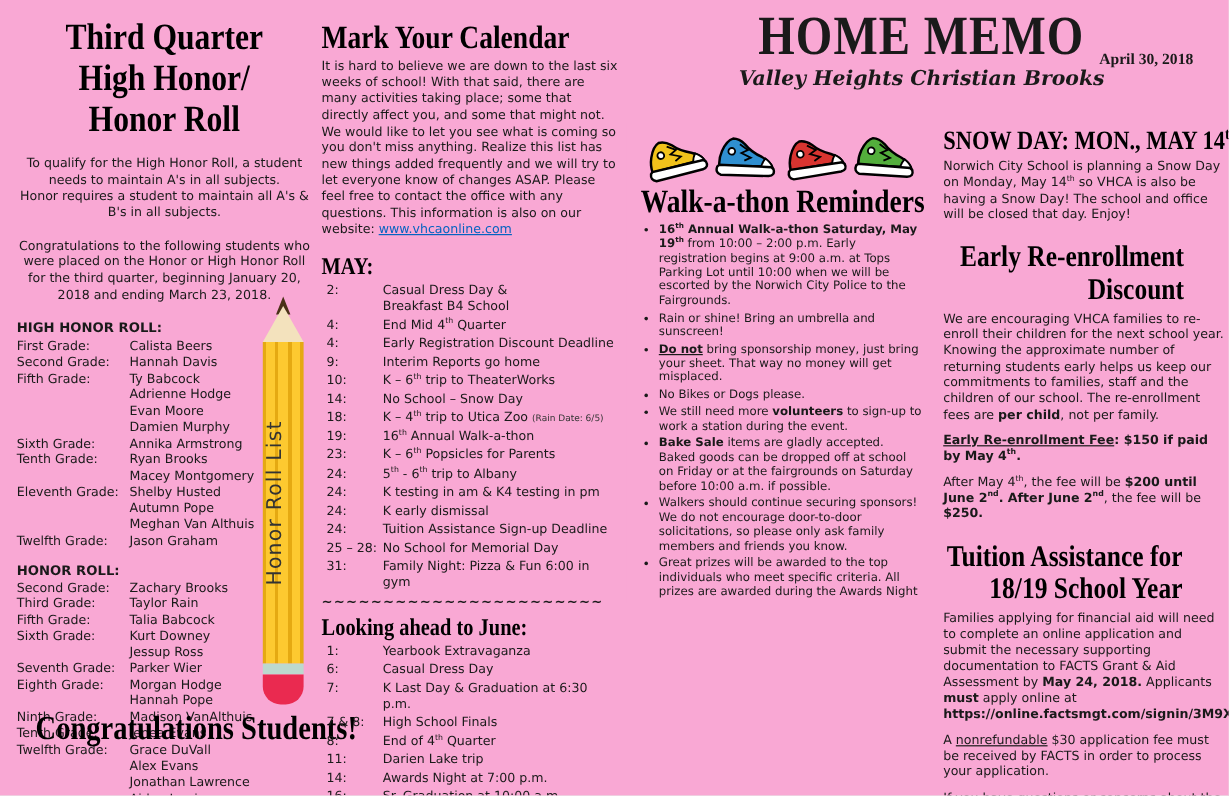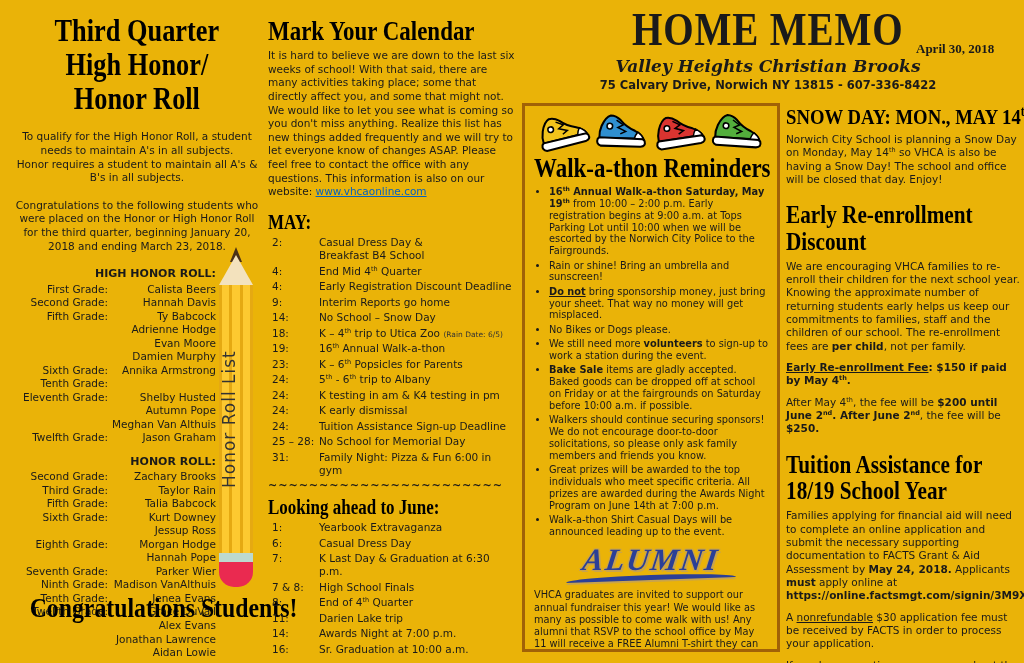--- a/index.html
+++ b/index.html
@@ -1,31 +1,31 @@
 <!DOCTYPE html>
 <html><head>
 <meta charset="utf-8">
 <style>
   html,body{margin:0;padding:0;background:#e8e8e8;}
-  .page{position:relative;width:1024px;height:663px;background:#eab308;
+  .page{position:relative;width:1024px;height:663px;background:#f9a8d4;
         font-family:"DejaVu Sans",sans-serif;color:#1a1a1a;overflow:hidden;margin:0 auto;}
   .poster{font-family:"Liberation Serif",serif;font-weight:700;color:#000;}
   .cond{display:inline-block;transform:scaleX(.85);transform-origin:center;}
   .condL{display:inline-block;transform:scaleX(.85);transform-origin:left center;}
   sup{font-size:.62em;vertical-align:super;line-height:0;}
   .u{text-decoration:underline;}
   .link{color:#0563c1;text-decoration:underline;cursor:pointer;}
   .small{font-size:7.5px;color:#333;}
   b{font-weight:700;}
 
   
   #col1{position:absolute;left:14px;top:14px;width:246px;text-align:center;}
   #col1 .big-title{font-size:31px;line-height:1.1;margin:0 0 14px;}
   #col1 .intro{font-size:10.5px;line-height:1.3;margin:0 0 14px;}
-  .hr-section{width:202px;text-align:right;font-size:10.5px;line-height:1.29;margin-bottom:10px;}
+  .hr-section{width:202px;text-align:left;font-size:10.5px;line-height:1.29;margin-bottom:10px;}
   .hr-heading{font-weight:700;font-size:11px;margin-bottom:1px;}
   .hr-row{display:flex;}
   .hr-grade{width:94px;flex:none;}
   .hr-names{flex:1;}
   #congrats{position:absolute;left:6px;top:592px;width:256px;text-align:right;
             font-size:28px;white-space:nowrap;}
 
   
   #pencil{position:absolute;left:219px;top:247px;width:34px;height:342px;}
   #pencil .lead{position:absolute;top:0;left:11px;width:0;height:0;
@@ -58,41 +58,41 @@
   #hdr{position:absolute;left:556px;top:6px;width:424px;text-align:center;}
   #hdr .memo{font-family:"Liberation Serif",serif;font-weight:700;font-size:46px;
       line-height:1.05;letter-spacing:1px;}
   #hdr .school{font-family:"DejaVu Serif",serif;font-style:italic;font-weight:700;
       font-size:17px;margin-top:2px;}
   #hdr .addr{font-size:11.5px;font-weight:700;margin-top:2px;}
   #hdr-date{position:absolute;left:916px;top:41px;font-family:"Liberation Serif",serif;
       font-weight:700;font-size:13px;}
 
   
-  #wbox{position:absolute;left:522px;top:103px;width:258px;height:549px;
-      border:3px solid #a16207;box-sizing:border-box;padding:3px 9px;overflow:hidden;}
+  #wbox{position:absolute;left:522px;top:103px;width:258px;height:399px;
+      border:3px solid #f9a8d4;box-sizing:border-box;padding:3px 9px;overflow:hidden;}
   #shoes{display:flex;justify-content:space-between;align-items:flex-end;padding:2px 2px 0;}
   #shoes svg{width:56px;height:42px;}
   #wbox .w-title{font-size:27px;margin:0 0 2px;text-decoration:underline;
       text-decoration-thickness:3px;white-space:nowrap;}
   #wbox ul{margin:2px 0 0;padding-left:15px;font-size:9.8px;line-height:1.21;}
   #wbox li{margin-bottom:2.5px;}
   #wbox .contact{font-size:9.8px;line-height:1.24;margin-top:5px;}
   .alumni{text-align:center;margin:4px 0 3px;}
   .alumni-text{display:inline-block;font-family:"Liberation Serif",serif;font-weight:700;
       font-style:italic;font-size:31px;letter-spacing:2px;color:#2b3f96;transform:skewX(-8deg);
       text-shadow:2px 2px 0 #c9a44c,-1px -1px 0 #c9a44c,1px -1px 0 #c9a44c,-1px 1px 0 #c9a44c;}
   .alumni-swoosh{height:5px;background:#2b3f96;border-radius:50%/100% 100% 0 0;
       width:170px;margin:-3px auto 0;transform:rotate(-2deg);box-shadow:0 2px 0 #c9a44c;}
   #wbox .alumni-body{font-size:9.8px;line-height:1.24;}
 
   
   #col4{position:absolute;left:786px;top:104px;width:234px;}
   #col4 .r-title{font-size:22px;margin:0 0 3px;white-space:nowrap;}
-  #col4 .r-title2{font-size:25px;line-height:1.05;margin:16px 0 5px;}
+  #col4 .r-title2{font-size:25px;line-height:1.05;margin:16px 0 5px;text-align:right;}
   #col4 p{font-size:10.5px;line-height:1.27;margin:0 0 8px;}
 </style>
 </head>
 <body>
 
 <svg width="0" height="0" style="position:absolute" aria-hidden="true">
   <defs>
     <g id="sneaker">
       <path d="M30 6 Q20 10 14 28 Q10 40 12 52 L98 45 Q94 37 80 31 Q62 25 50 13 Q40 5 30 6 Z" fill="currentColor" stroke="#000" stroke-width="4"></path>
       <path d="M86 33 Q96 39 99 46 L80 48 Q82 38 86 33 Z" fill="#fff" stroke="#000" stroke-width="3"></path>
@@ -128,20 +128,21 @@
     <div class="hr-names">Ty Babcock<br>Adrienne Hodge<br>Evan Moore<br>Damien Murphy</div>
   </div>
 
   <div class="hr-row">
     <div class="hr-grade">Sixth Grade:</div>
     <div class="hr-names">Annika Armstrong</div>
   </div>
 
   <div class="hr-row">
     <div class="hr-grade">Tenth Grade:</div>
+    <div class="hr-names">Ryan Brooks<br>Macey Montgomery</div>
   </div>
 
   <div class="hr-row">
     <div class="hr-grade">Eleventh Grade:</div>
     <div class="hr-names">Shelby Husted<br>Autumn Pope<br>Meghan Van Althuis</div>
   </div>
 
   <div class="hr-row">
     <div class="hr-grade">Twelfth Grade:</div>
     <div class="hr-names">Jason Graham</div>
@@ -166,27 +167,27 @@
     <div class="hr-grade">Fifth Grade:</div>
     <div class="hr-names">Talia Babcock</div>
   </div>
 
   <div class="hr-row">
     <div class="hr-grade">Sixth Grade:</div>
     <div class="hr-names">Kurt Downey<br>Jessup Ross</div>
   </div>
 
   <div class="hr-row">
+    <div class="hr-grade">Seventh Grade:</div>
+    <div class="hr-names">Parker Wier</div>
+  </div>
+
+  <div class="hr-row">
     <div class="hr-grade">Eighth Grade:</div>
     <div class="hr-names">Morgan Hodge<br>Hannah Pope</div>
-  </div>
-
-  <div class="hr-row">
-    <div class="hr-grade">Seventh Grade:</div>
-    <div class="hr-names">Parker Wier</div>
   </div>
 
   <div class="hr-row">
     <div class="hr-grade">Ninth Grade:</div>
     <div class="hr-names">Madison VanAlthuis</div>
   </div>
 
   <div class="hr-row">
     <div class="hr-grade">Tenth Grade:</div>
     <div class="hr-names">Jenea Evans</div>
@@ -230,20 +231,24 @@
   <div class="cal-row">
     <div class="cal-date">4:</div>
     <div class="cal-text">Early Registration Discount Deadline</div>
   </div>
 
   <div class="cal-row">
     <div class="cal-date">9:</div>
     <div class="cal-text">Interim Reports go home</div>
   </div>
 
+  <div class="cal-row">
+    <div class="cal-date">10:</div>
+    <div class="cal-text">K – 6<sup>th</sup> trip to TheaterWorks</div>
+  </div>
 
   <div class="cal-row">
     <div class="cal-date">14:</div>
     <div class="cal-text">No School – Snow Day</div>
   </div>
 
   <div class="cal-row">
     <div class="cal-date">18:</div>
     <div class="cal-text">K – 4<sup>th</sup> trip to Utica Zoo <span class="small">(Rain Date: 6/5)</span></div>
   </div>
@@ -332,21 +337,20 @@
     <div class="cal-date">16:</div>
     <div class="cal-text">Sr. Graduation at 10:00 a.m.</div>
   </div>
 </div>
 
   </div>
 
   <div id="hdr">
     <div class="memo"><span class="cond">HOME MEMO</span></div>
     <div class="school">Valley Heights Christian Brooks</div>
-    <div class="addr">75 Calvary Drive, Norwich NY 13815   -   607-336-8422</div>
   </div>
   <div id="hdr-date">April 30, 2018</div>
 
   <div id="wbox">
     <div id="shoes">
       <svg class="shoe" viewBox="0 0 110 72" style="transform: rotate(-10deg); color: rgb(242, 195, 27);">
           <use href="#sneaker"></use>
         </svg>
       <svg class="shoe" viewBox="0 0 110 72" style="transform: rotate(6deg); color: rgb(47, 143, 208);">
           <use href="#sneaker"></use>

